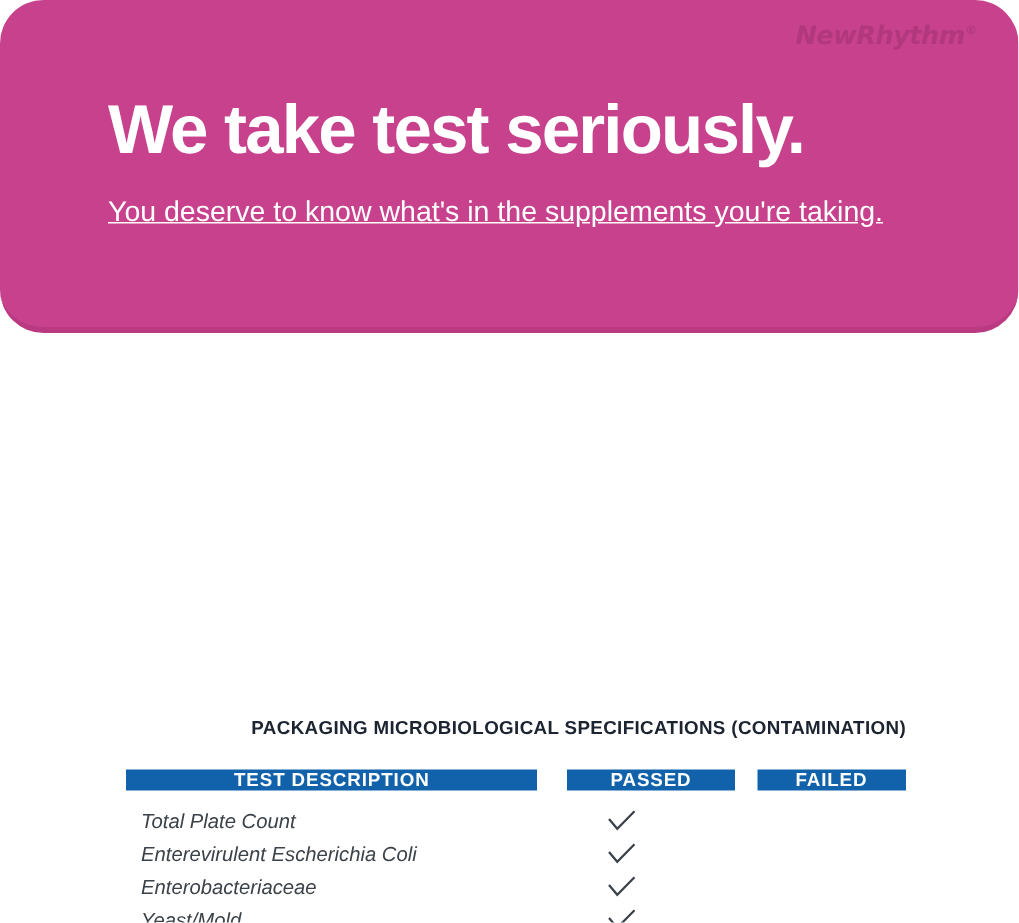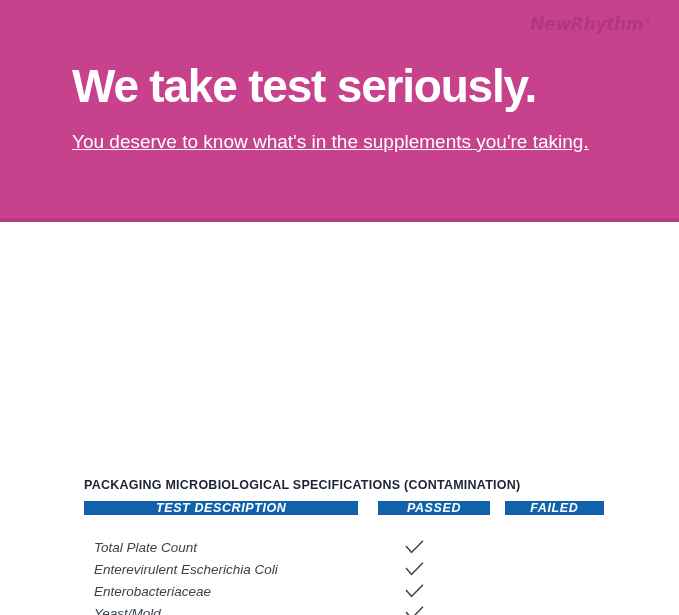--- a/index.html
+++ b/index.html
@@ -16,20 +16,21 @@
   }
 
   
   .banner {
     position: relative;
     width: 679px;
     height: 222px;
     background: #c7418c;
     box-sizing: border-box;
     border-bottom: 4px solid #b93a81;
+    border-radius: 29px;
   }
   .logo {
     position: absolute;
     top: 14px;
     right: 28px;
     font-family: "DejaVu Sans", sans-serif;
     font-style: italic;
     font-size: 17px;
     font-weight: 600;
     letter-spacing: -0.3px;
@@ -80,27 +81,27 @@
   #section-micro { top: 256px; }
 
   .section-title {
     margin: 0 0 9px 0;
     font-size: 12.5px;
     font-weight: bold;
     color: #1b2430;
     letter-spacing: 0.25px;
     text-transform: uppercase;
     white-space: nowrap;
+    text-align: right;
   }
 
   .head-row {
     display: flex;
-    align-items: flex-start;
+    align-items: flex-end;
     height: 26px;
-    font-style: italic;
   }
   .head-cell {
     background: #1162ab;
     color: #ffffff;
     font-size: 12.5px;
     font-weight: bold;
     letter-spacing: 0.6px;
     display: flex;
     align-items: center;
     justify-content: center;

